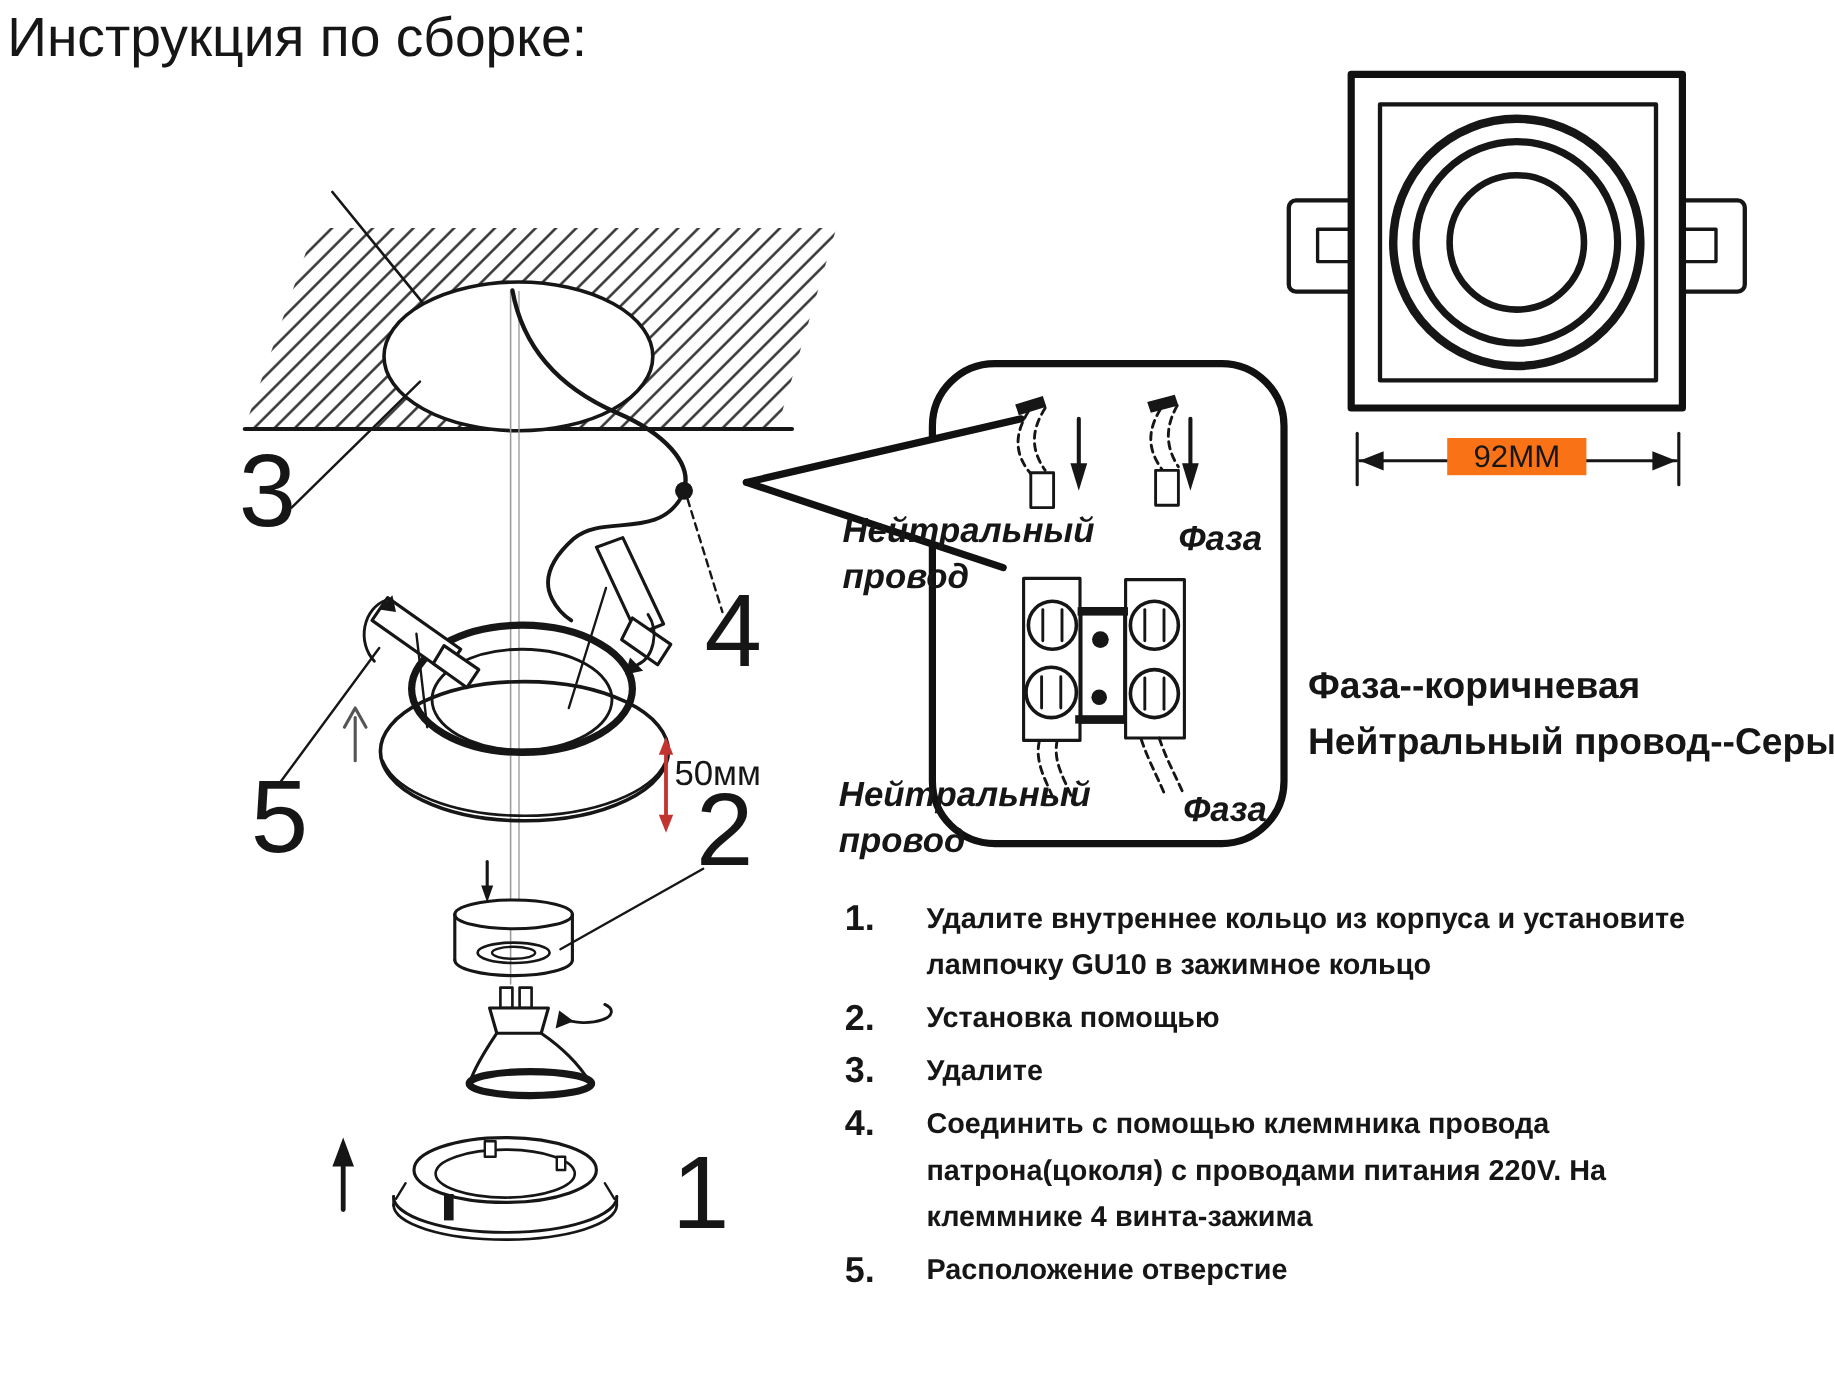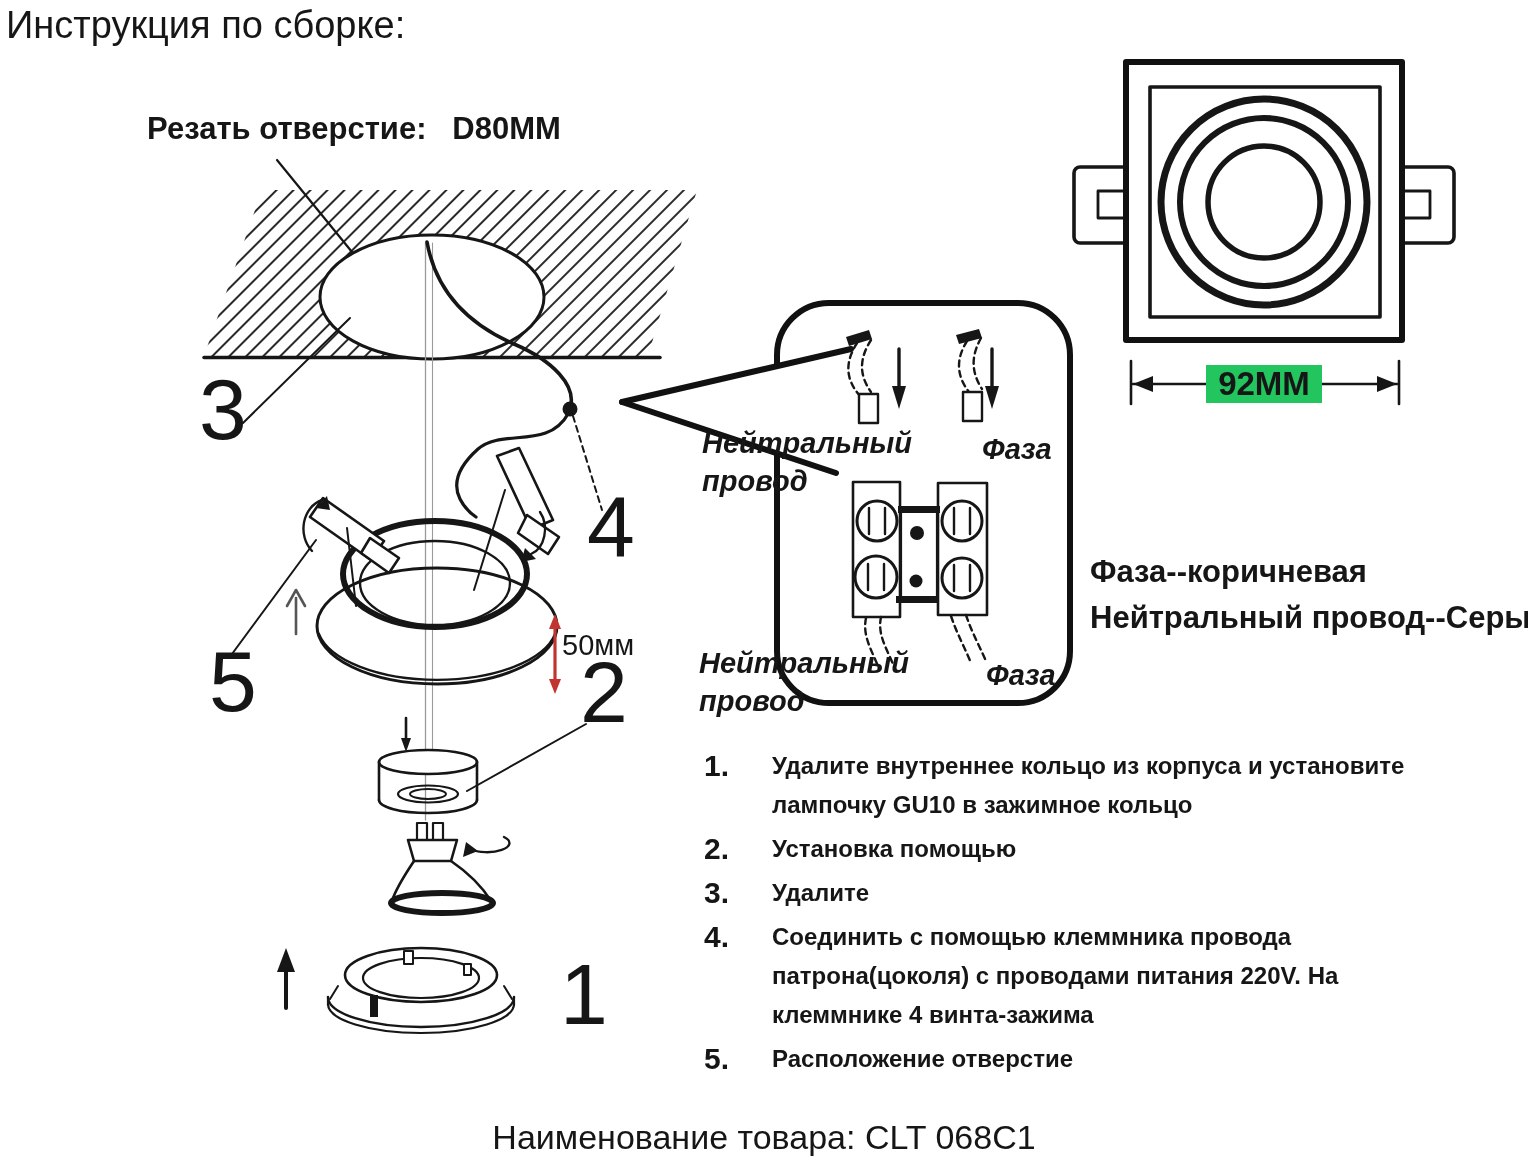--- a/index.html
+++ b/index.html
@@ -8,31 +8,31 @@
   svg#art{position:absolute;left:0;top:0;}
   #art *{stroke-linecap:round;stroke-linejoin:round;}
   .k{stroke:#161616;fill:none;}
   .kf{stroke:#161616;fill:#fff;}
   .fb{fill:#161616;stroke:none;}
   .dash{stroke-dasharray:6 4.5;}
   .gray{stroke:#9a9a9a;}
   .red{stroke:#c23430;}
   .redf{fill:#c23430;stroke:none;}
   .t{position:absolute;white-space:nowrap;}
-  .title{left:6px;top:4px;font-size:38px;}
+  .title{left:6px;top:4px;font-size:46px;}
   .cutlabel{left:147px;top:111px;font-size:31px;font-weight:700;white-space:pre;}
   .bignum{font-size:86px;line-height:1;font-weight:400;}
   .n3{left:199px;top:366px;} .n5{left:209px;top:638px;} .n2{left:580px;top:649px;}
   .n4{left:587px;top:483px;} .n1{left:560px;top:951px;}
   .mm50{left:562px;top:629px;font-size:29px;}
   .lab{font-size:29px;font-weight:700;line-height:38px;font-style:italic;}
   .ntop{left:702px;top:424px;} .ptop{left:982px;top:430px;}
   .nbot{left:699px;top:644px;} .pbot{left:986px;top:656px;}
-  .dim{left:1206px;top:365px;width:116px;text-align:center;background:#22c55e;
-       font-size:33px;font-weight:700;}
+  .dim{left:1206px;top:365px;width:116px;text-align:center;background:#f97316;
+       font-size:26px;font-weight:400;}
   .notes{left:1090px;top:549px;font-size:31px;font-weight:700;line-height:46px;}
   .steps{position:absolute;left:704px;top:746px;width:770px;}
   .step{display:flex;margin-bottom:5px;}
   .step .num{width:68px;flex:0 0 68px;font-size:30px;font-weight:700;line-height:39px;}
   .step .txt{flex:1;font-size:24px;font-weight:700;line-height:39px;white-space:normal;}
   .footer{position:absolute;left:0;top:1118px;width:100%;text-align:center;font-size:34px;}
 </style>
 </head>
 <body>
 
@@ -206,21 +206,20 @@
   <g>
     <line class="k" x1="1131" y1="361" x2="1131" y2="404" stroke-width="2.6"></line>
     <line class="k" x1="1399" y1="361" x2="1399" y2="404" stroke-width="2.6"></line>
     <line class="k" x1="1133" y1="384" x2="1397" y2="384" stroke-width="2.4"></line>
     <polygon class="fb" points="1133,384 1153,376 1153,392"></polygon>
     <polygon class="fb" points="1397,384 1377,376 1377,392"></polygon>
   </g>
 </svg>
 
 <div class="t title">Инструкция по сборке:</div>
-<div class="t cutlabel">Резать отверстие:   D80MM</div>
 
 <div class="t bignum n3">3</div>
 <div class="t bignum n5">5</div>
 <div class="t bignum n4">4</div>
 <div class="t bignum n2">2</div>
 <div class="t bignum n1">1</div>
 
 <div class="t mm50">50мм</div>
 
 <div class="t lab ntop">
@@ -257,15 +256,14 @@
   <div class="step">
     <div class="num">4.</div>
     <div class="txt">Соединить с помощью клеммника провода патрона(цоколя) с проводами питания 220V. На клеммнике 4 винта-зажима</div>
   </div>
   <div class="step">
     <div class="num">5.</div>
     <div class="txt">Расположение отверстие</div>
   </div>
 </div>
 
-<div class="footer">Наименование товара: CLT 068C1</div>
 
 </div>
 
 </body></html>

